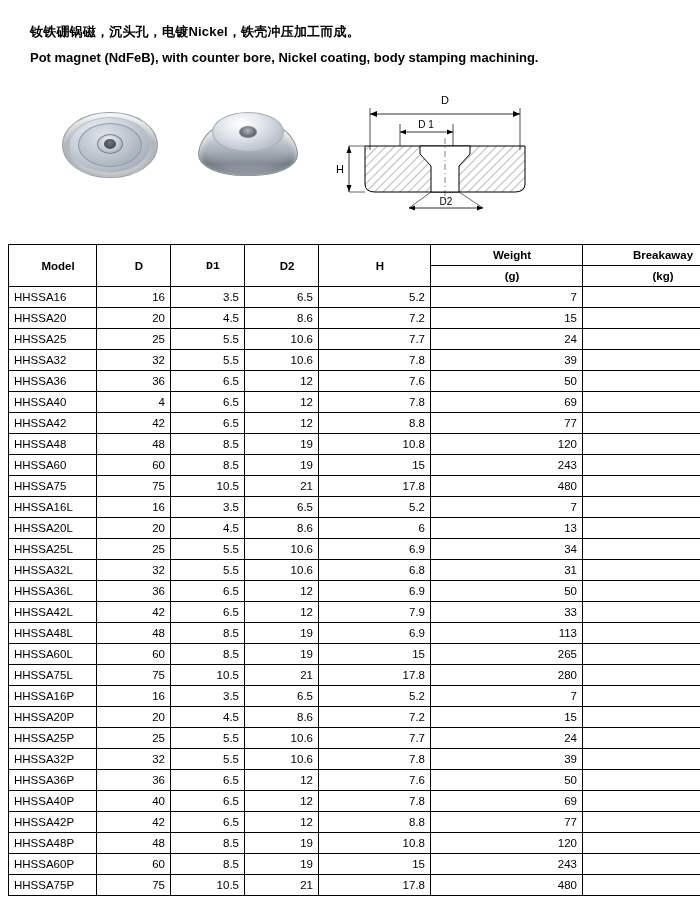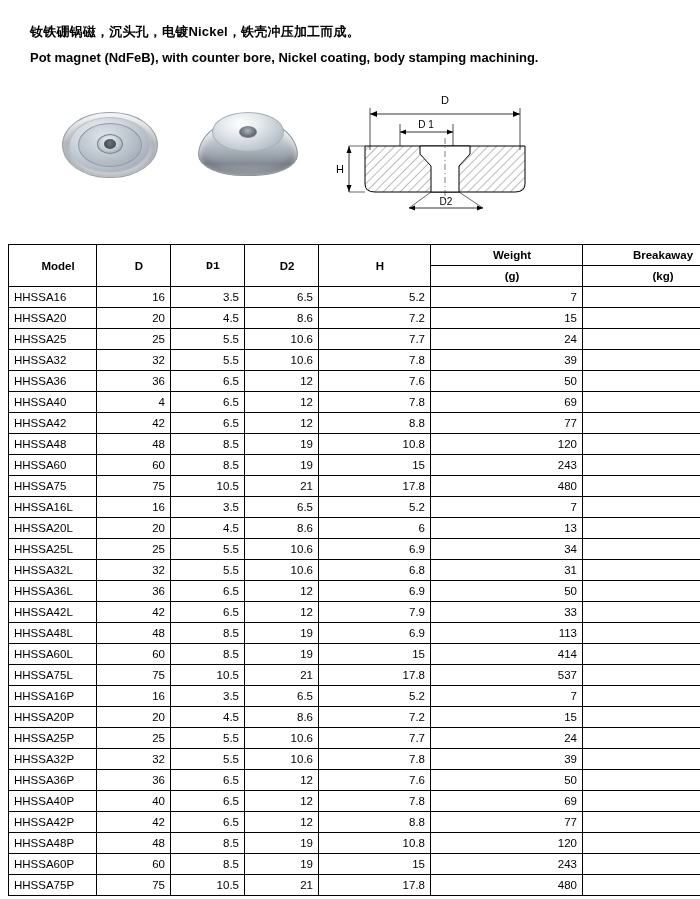--- a/index.html
+++ b/index.html
@@ -430,30 +430,30 @@
             <td class="num">6.9</td>
             <td class="num">113</td>
             <td class="num">75</td>
           </tr>
           <tr>
             <td class="model">HHSSA60L</td>
             <td class="num">60</td>
             <td class="num">8.5</td>
             <td class="num">19</td>
             <td class="num">15</td>
-            <td class="num">414</td>
+            <td class="num">265</td>
             <td class="num">115</td>
           </tr>
           <tr>
             <td class="model">HHSSA75L</td>
             <td class="num">75</td>
             <td class="num">10.5</td>
             <td class="num">21</td>
             <td class="num">17.8</td>
-            <td class="num">537</td>
+            <td class="num">280</td>
             <td class="num">163</td>
           </tr>
           <tr>
             <td class="model">HHSSA16P</td>
             <td class="num">16</td>
             <td class="num">3.5</td>
             <td class="num">6.5</td>
             <td class="num">5.2</td>
             <td class="num">7</td>
             <td class="num">7.2</td>

